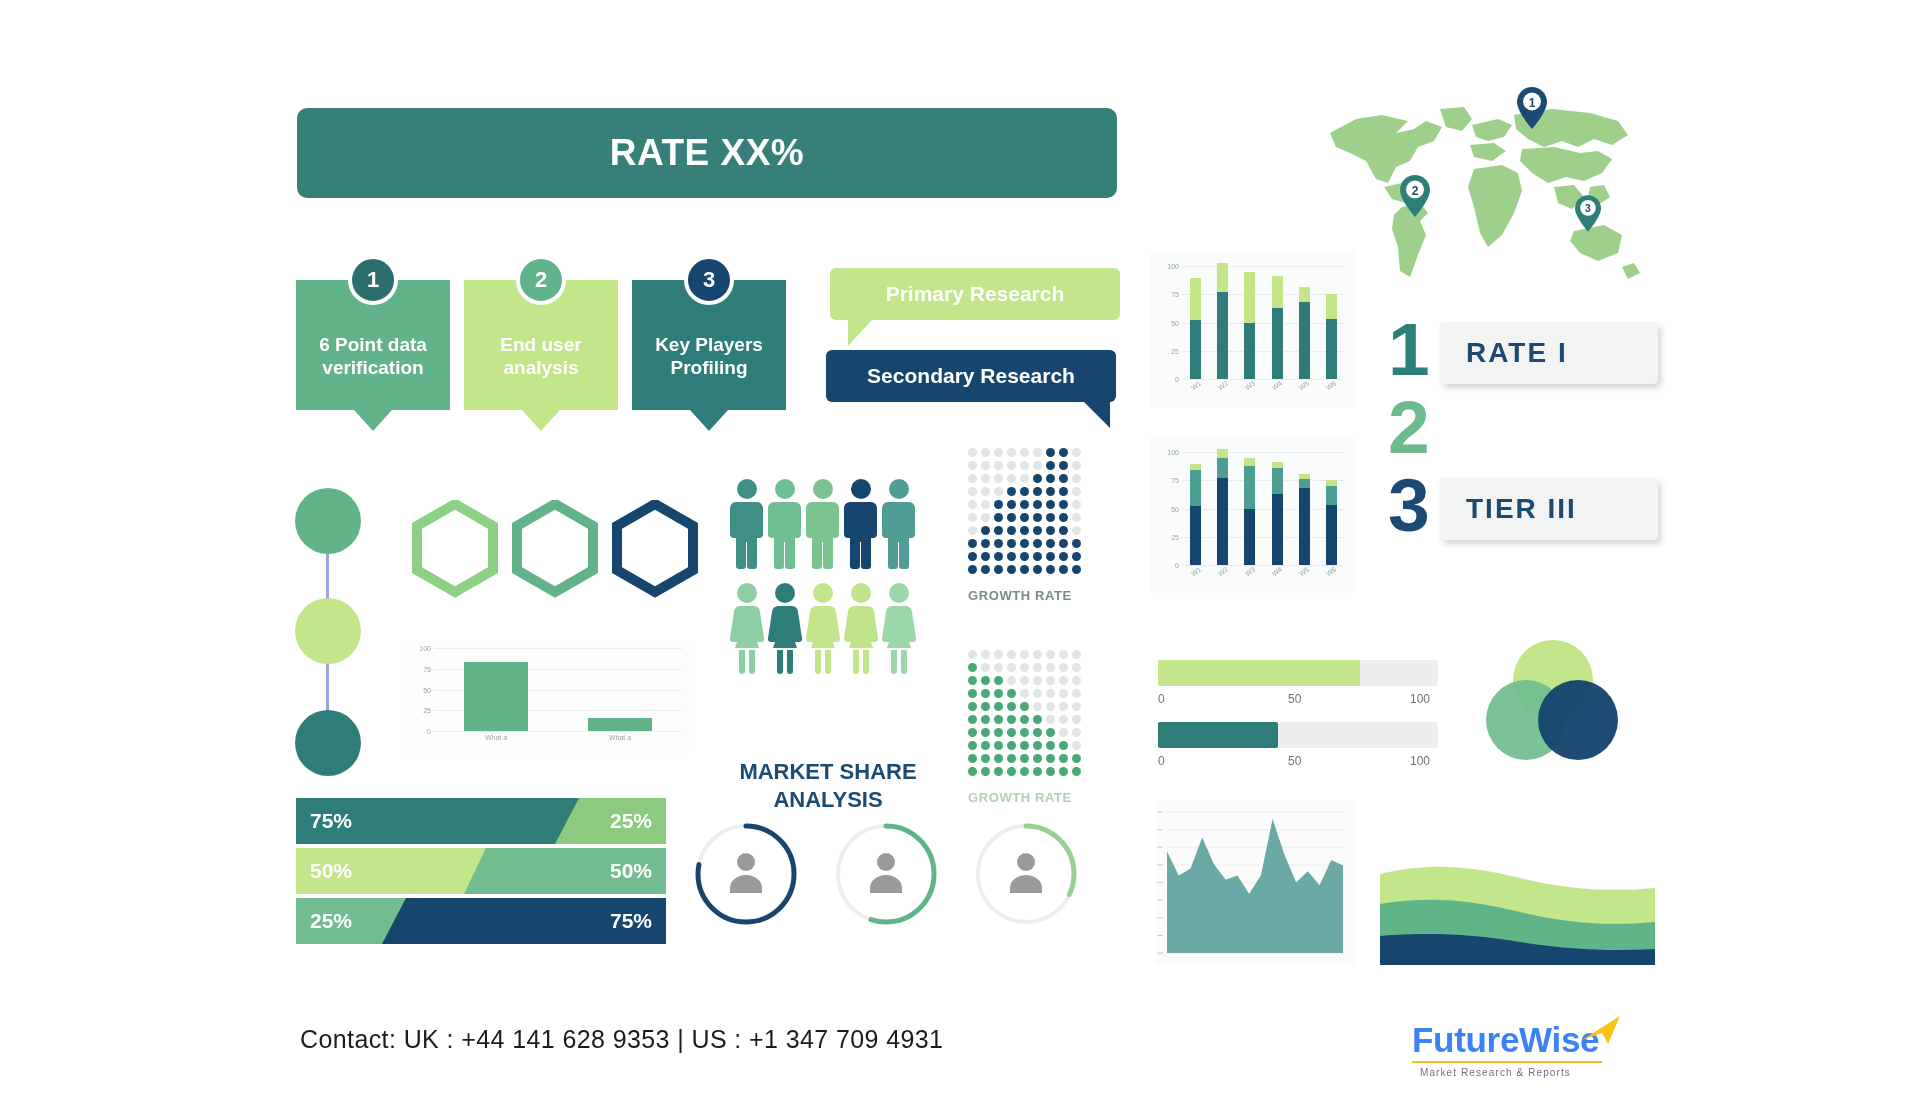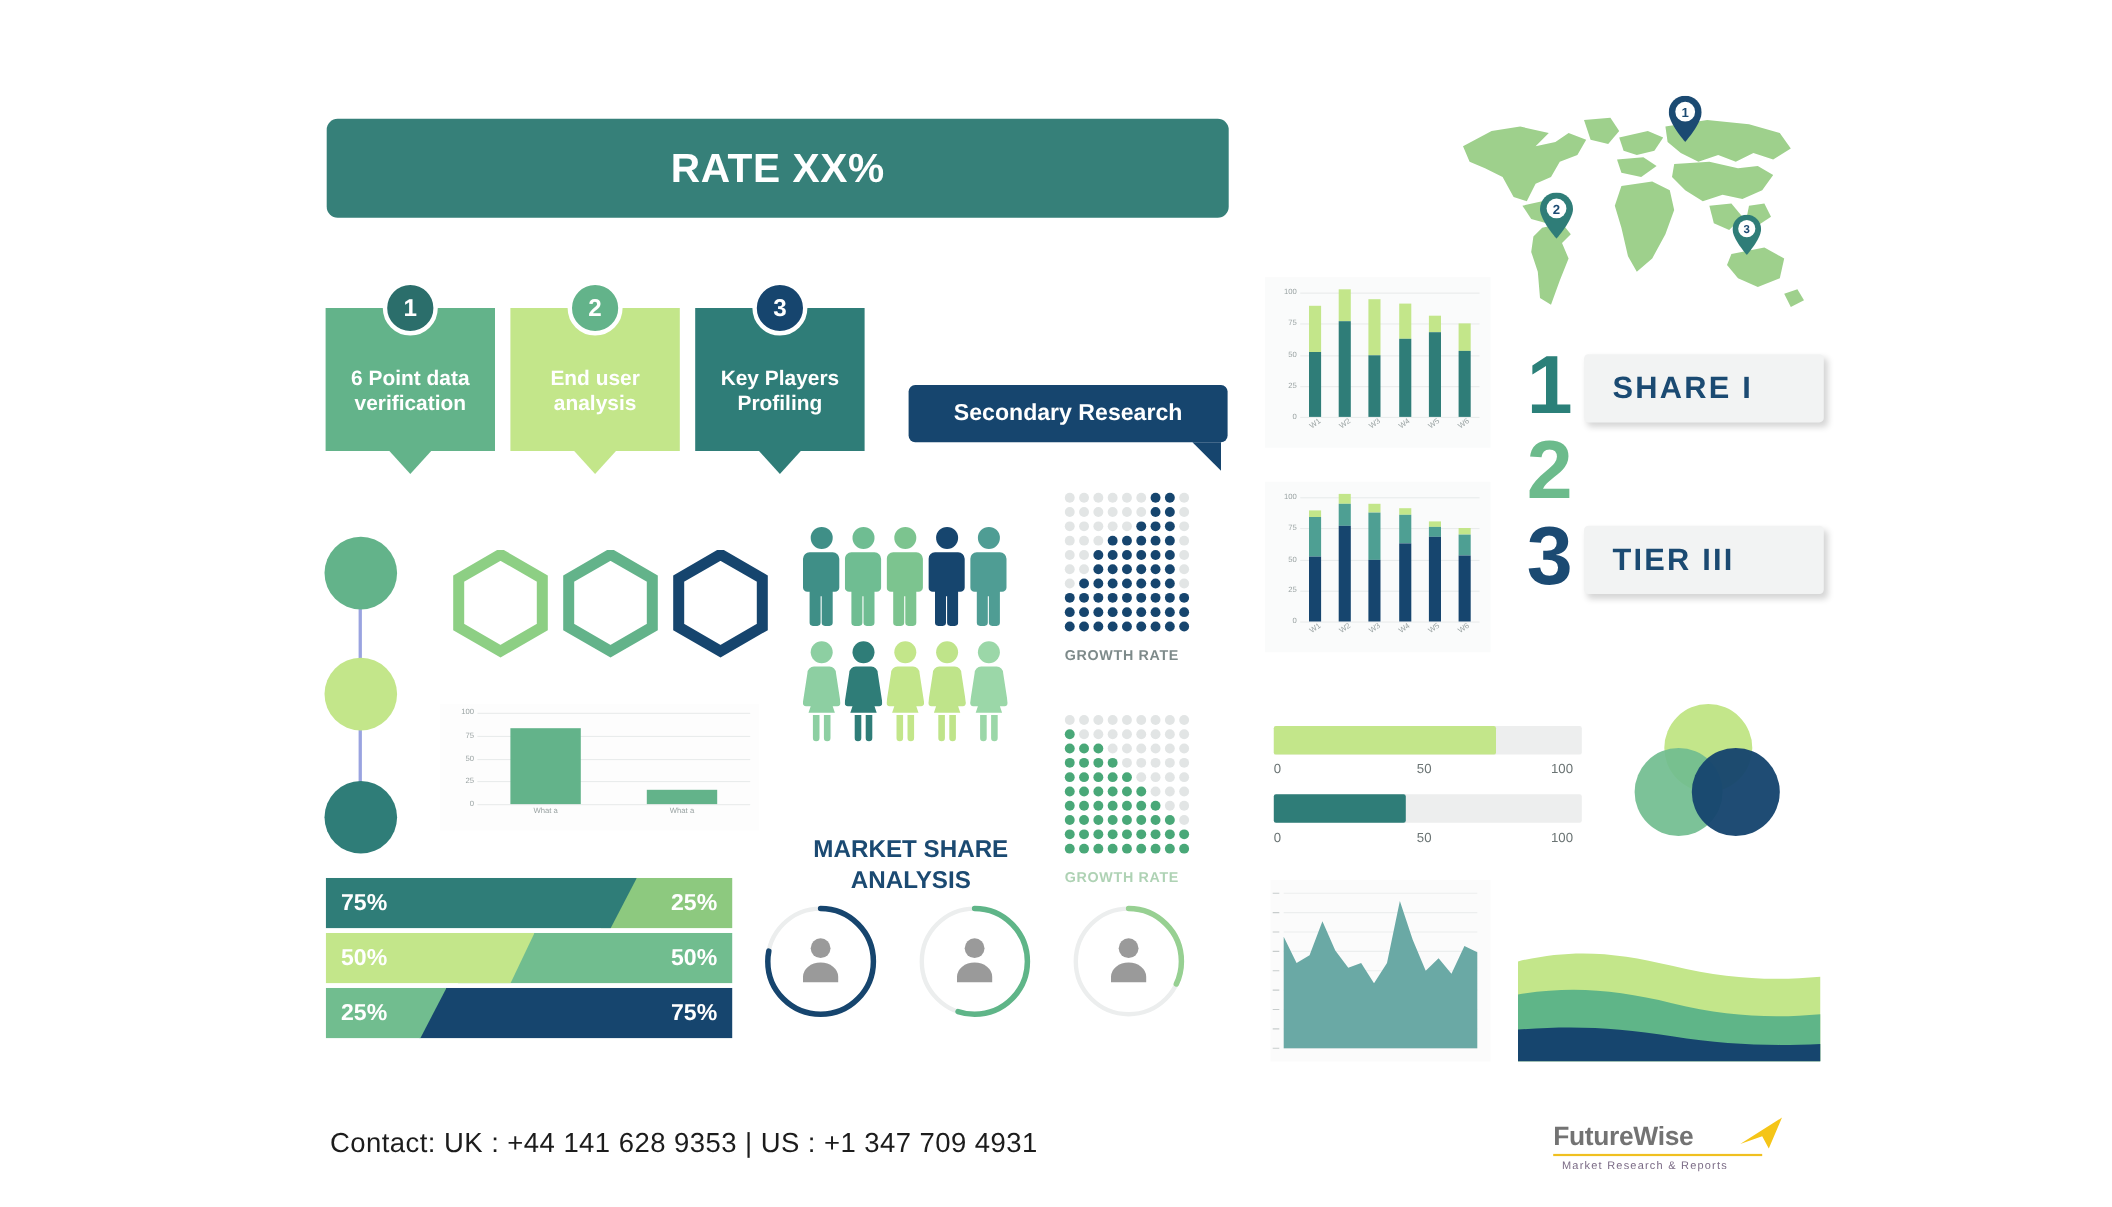--- a/index.html
+++ b/index.html
@@ -96,21 +96,21 @@
   .ms-label { position: absolute; text-align: center; color: #1b4a72; font-size: 22px; font-weight: bold; line-height: 1.25; margin-top: 36px; }
 
   
   .slider-track { position: absolute; height: 26px; background: #edeeee; border-radius: 2px; }
   .slider-fill { position: absolute; left: 0; top: 0; height: 26px; border-radius: 2px; }
   .slider-tick { position: absolute; font-size: 12px; color: #6b7474; }
 
   
   .contact { position: absolute; left: 300px; top: 1025px; font-size: 25px; color: #1c1c1c; letter-spacing: .4px; white-space: nowrap; }
   .logo-wrap { position: absolute; left: 1412px; top: 1020px; }
-  .logo-text { font-size: 24px; font-weight: bold; color: #737373; letter-spacing: -.3px; }
+  .logo-text { font-size: 35px; font-weight: bold; color: #3b82f6; letter-spacing: -.3px; }
   .logo-sub { font-size: 10px; color: #7a6a85; letter-spacing: 1.1px; margin-top: 4px; margin-left: 8px; }
   .logo-rule { height: 2px; background: #f0c020; width: 190px; margin-top: 1px; }
 </style>
 </head>
 <body>
 
 <div class="stage">
 
   <div class="abs cagr-banner">
     <span>RATE XX%</span>
@@ -182,20 +182,26 @@
     </div>
     <div class="card" style="left:336px; background:#2f7d78;">
       <div class="card-badge" style="background:#16456e;">
         <span>3</span>
       </div>
       <span>Key Players Profiling</span>
       <div class="tail" style="border-top:21px solid #2f7d78;"></div>
     </div>
   </div>
 
+  <div class="abs" style="left:830px; top:268px; width:290px; height:52px;">
+    <div class="bubble" style="left:0; top:0; width:290px; height:52px; background:#c3e68a; font-size:21px;">
+      <span>Primary Research</span>
+      <div class="btail" style="left:18px; border-left:0 solid transparent; border-right:24px solid transparent; border-top:26px solid #c3e68a;"></div>
+    </div>
+  </div>
   <div class="abs" style="left:826px; top:350px; width:290px; height:52px;">
     <div class="bubble" style="left:0; top:0; width:290px; height:52px; background:#16456e; font-size:21px;">
       <span>Secondary Research</span>
       <div class="btail" style="right:6px; border-right:0 solid transparent; border-left:26px solid transparent; border-top:26px solid #16456e;"></div>
     </div>
   </div>
 
   <div class="abs chartbox" style="left:1150px; top:252px; width:205px; height:155px;">
     <div class="plot" id="plot-top" style="position:absolute; left:32px; top:14px; right:10px; bottom:28px;">
         <div class="gridline" style="top: 113px;"></div>
@@ -288,21 +294,21 @@
           <div class="bar-seg" style="height: 19.21px; background: rgb(78, 159, 147);"></div>
           <div class="bar-seg" style="height: 59.89px; background: rgb(22, 69, 110);"></div>
           <div class="xlbl" style="left: 5.5px;">W6</div>
         </div>
       </div>
   </div>
 
   <div class="tier-row" style="left:1388px; top:322px;">
     <div class="tier-num" style="color:#2b8079;">1</div>
     <div class="tier-plate">
-      <span>SHARE  I</span>
+      <span>RATE  I</span>
     </div>
   </div>
   <div class="tier-row" style="left:1388px; top:400px;">
     <div class="tier-num" style="color:#6cbb8c;">2</div>
   </div>
   <div class="tier-row" style="left:1388px; top:478px;">
     <div class="tier-num" style="color:#1b4a72;">3</div>
     <div class="tier-plate">
       <span>TIER  III</span>
     </div>

